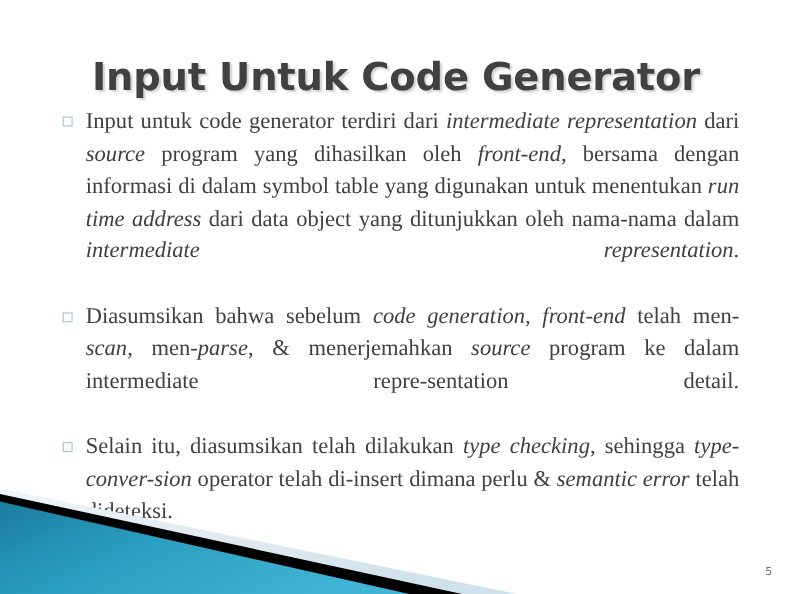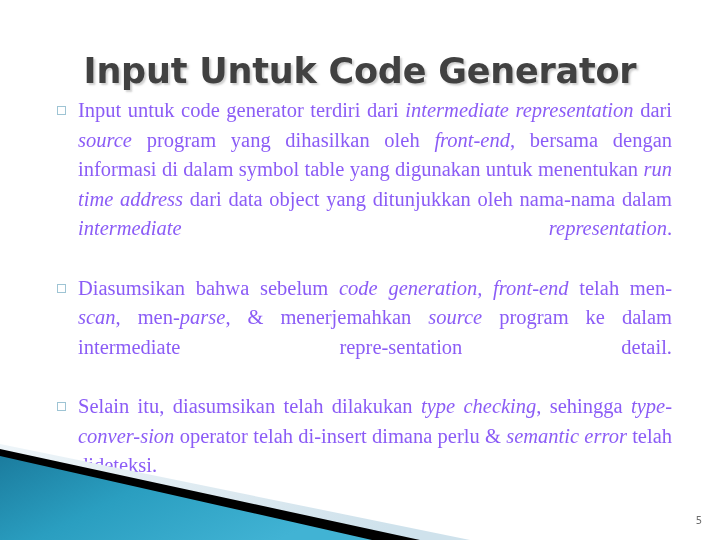--- a/index.html
+++ b/index.html
@@ -46,21 +46,21 @@
     top: 96px;
     width: 616px;
   }
 
   .bullet-item {
     position: relative;
     padding-left: 22px;
     margin-bottom: 0px;
     font-size: 20.5px;
     line-height: 29.6px;
-    color: #8b5cf6;
+    color: #404040;
     text-align: justify;
     text-justify: inter-word;
   }
 
   .bullet-marker {
     position: absolute;
     left: 1px;
     top: 10px;
     width: 9px;
     height: 9px;

